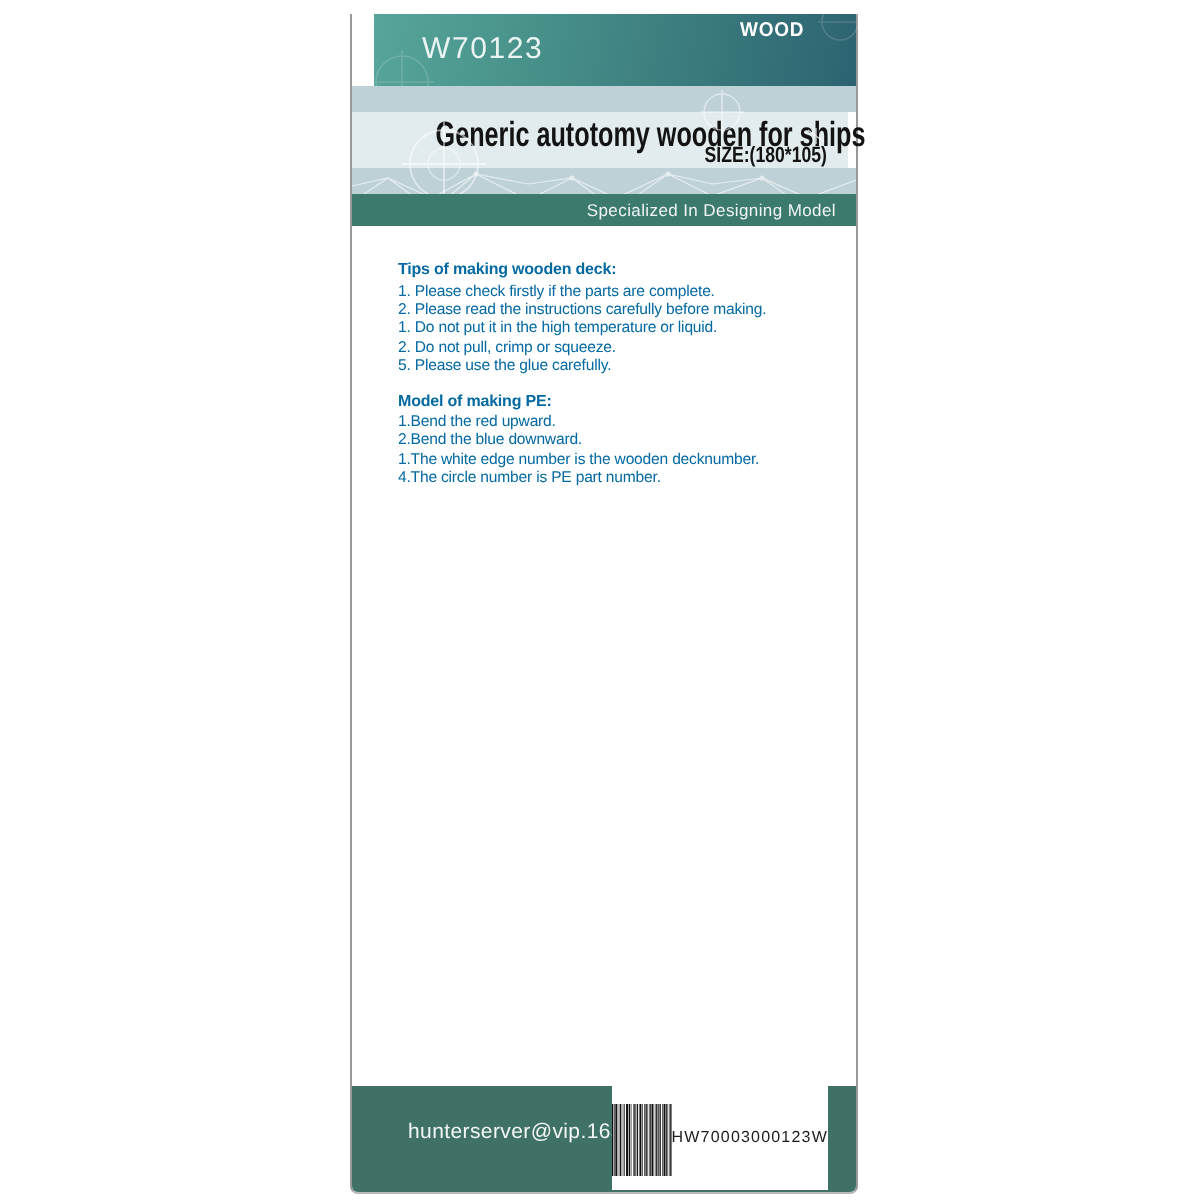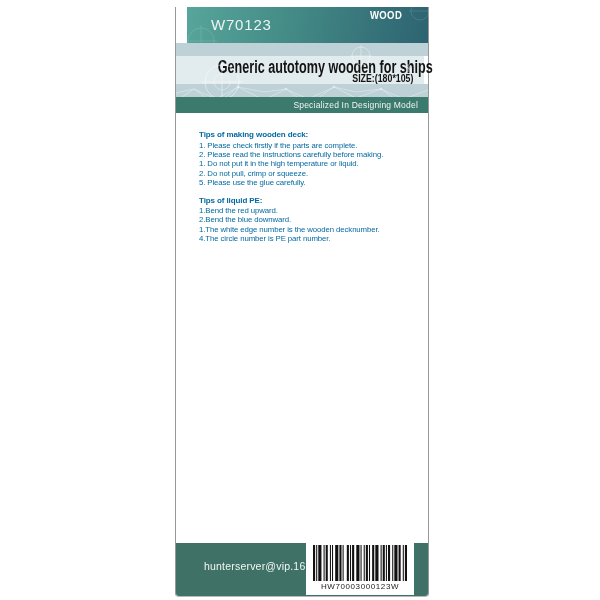--- a/index.html
+++ b/index.html
@@ -55,21 +55,21 @@
   .tips-list li{font-size:7.8px;line-height:9.4px;letter-spacing:-.1px;}
   .gap{height:8px;}
   
   .ftr{
     position:absolute;left:0;right:0;bottom:0;height:53px;background:#3f7166;
     border-radius:0 0 3px 3px;
   }
   .email{position:absolute;left:28px;top:17px;font-size:10.5px;color:#f2f7f5;letter-spacing:.2px;}
   .barcode-box{
     position:absolute;right:14px;top:533px;width:108px;height:55px;background:#ffffff;
-    display:flex;flex-direction:column;align-items:center;z-index:3;
+    display:flex;align-items:center;z-index:3;
   }
   .barcode-box svg{margin-top:5px;width:94px;height:36px;display:block;}
   .barcode-text{font-size:8px;color:#1c1c1c;letter-spacing:.6px;margin-top:1px;line-height:9px;}
 </style>
 </head>
 <body>
 
 <div class="package">
 
   <div class="hdr">
@@ -143,21 +143,21 @@
   <div class="bodytxt">
     <p class="tips-heading">Tips of making wooden deck:</p>
     <ul class="tips-list">
       <li>1. Please check firstly if the parts are complete.</li>
       <li>2. Please read the instructions carefully before making.</li>
       <li>1. Do not put it in the high temperature or liquid.</li>
       <li>2. Do not pull, crimp or squeeze.</li>
       <li>5. Please use the glue carefully.</li>
     </ul>
     <div class="gap"></div>
-    <p class="tips-heading">Tips of liquid PE:</p>
+    <p class="tips-heading">Model of making PE:</p>
     <ul class="tips-list">
       <li>1.Bend the red upward.</li>
       <li>2.Bend the blue downward.</li>
       <li>1.The white edge number is the wooden decknumber.</li>
       <li>4.The circle number is PE part number.</li>
     </ul>
   </div>
 
   <div class="ftr">
     <span class="email">hunterserver@vip.163.com</span>

